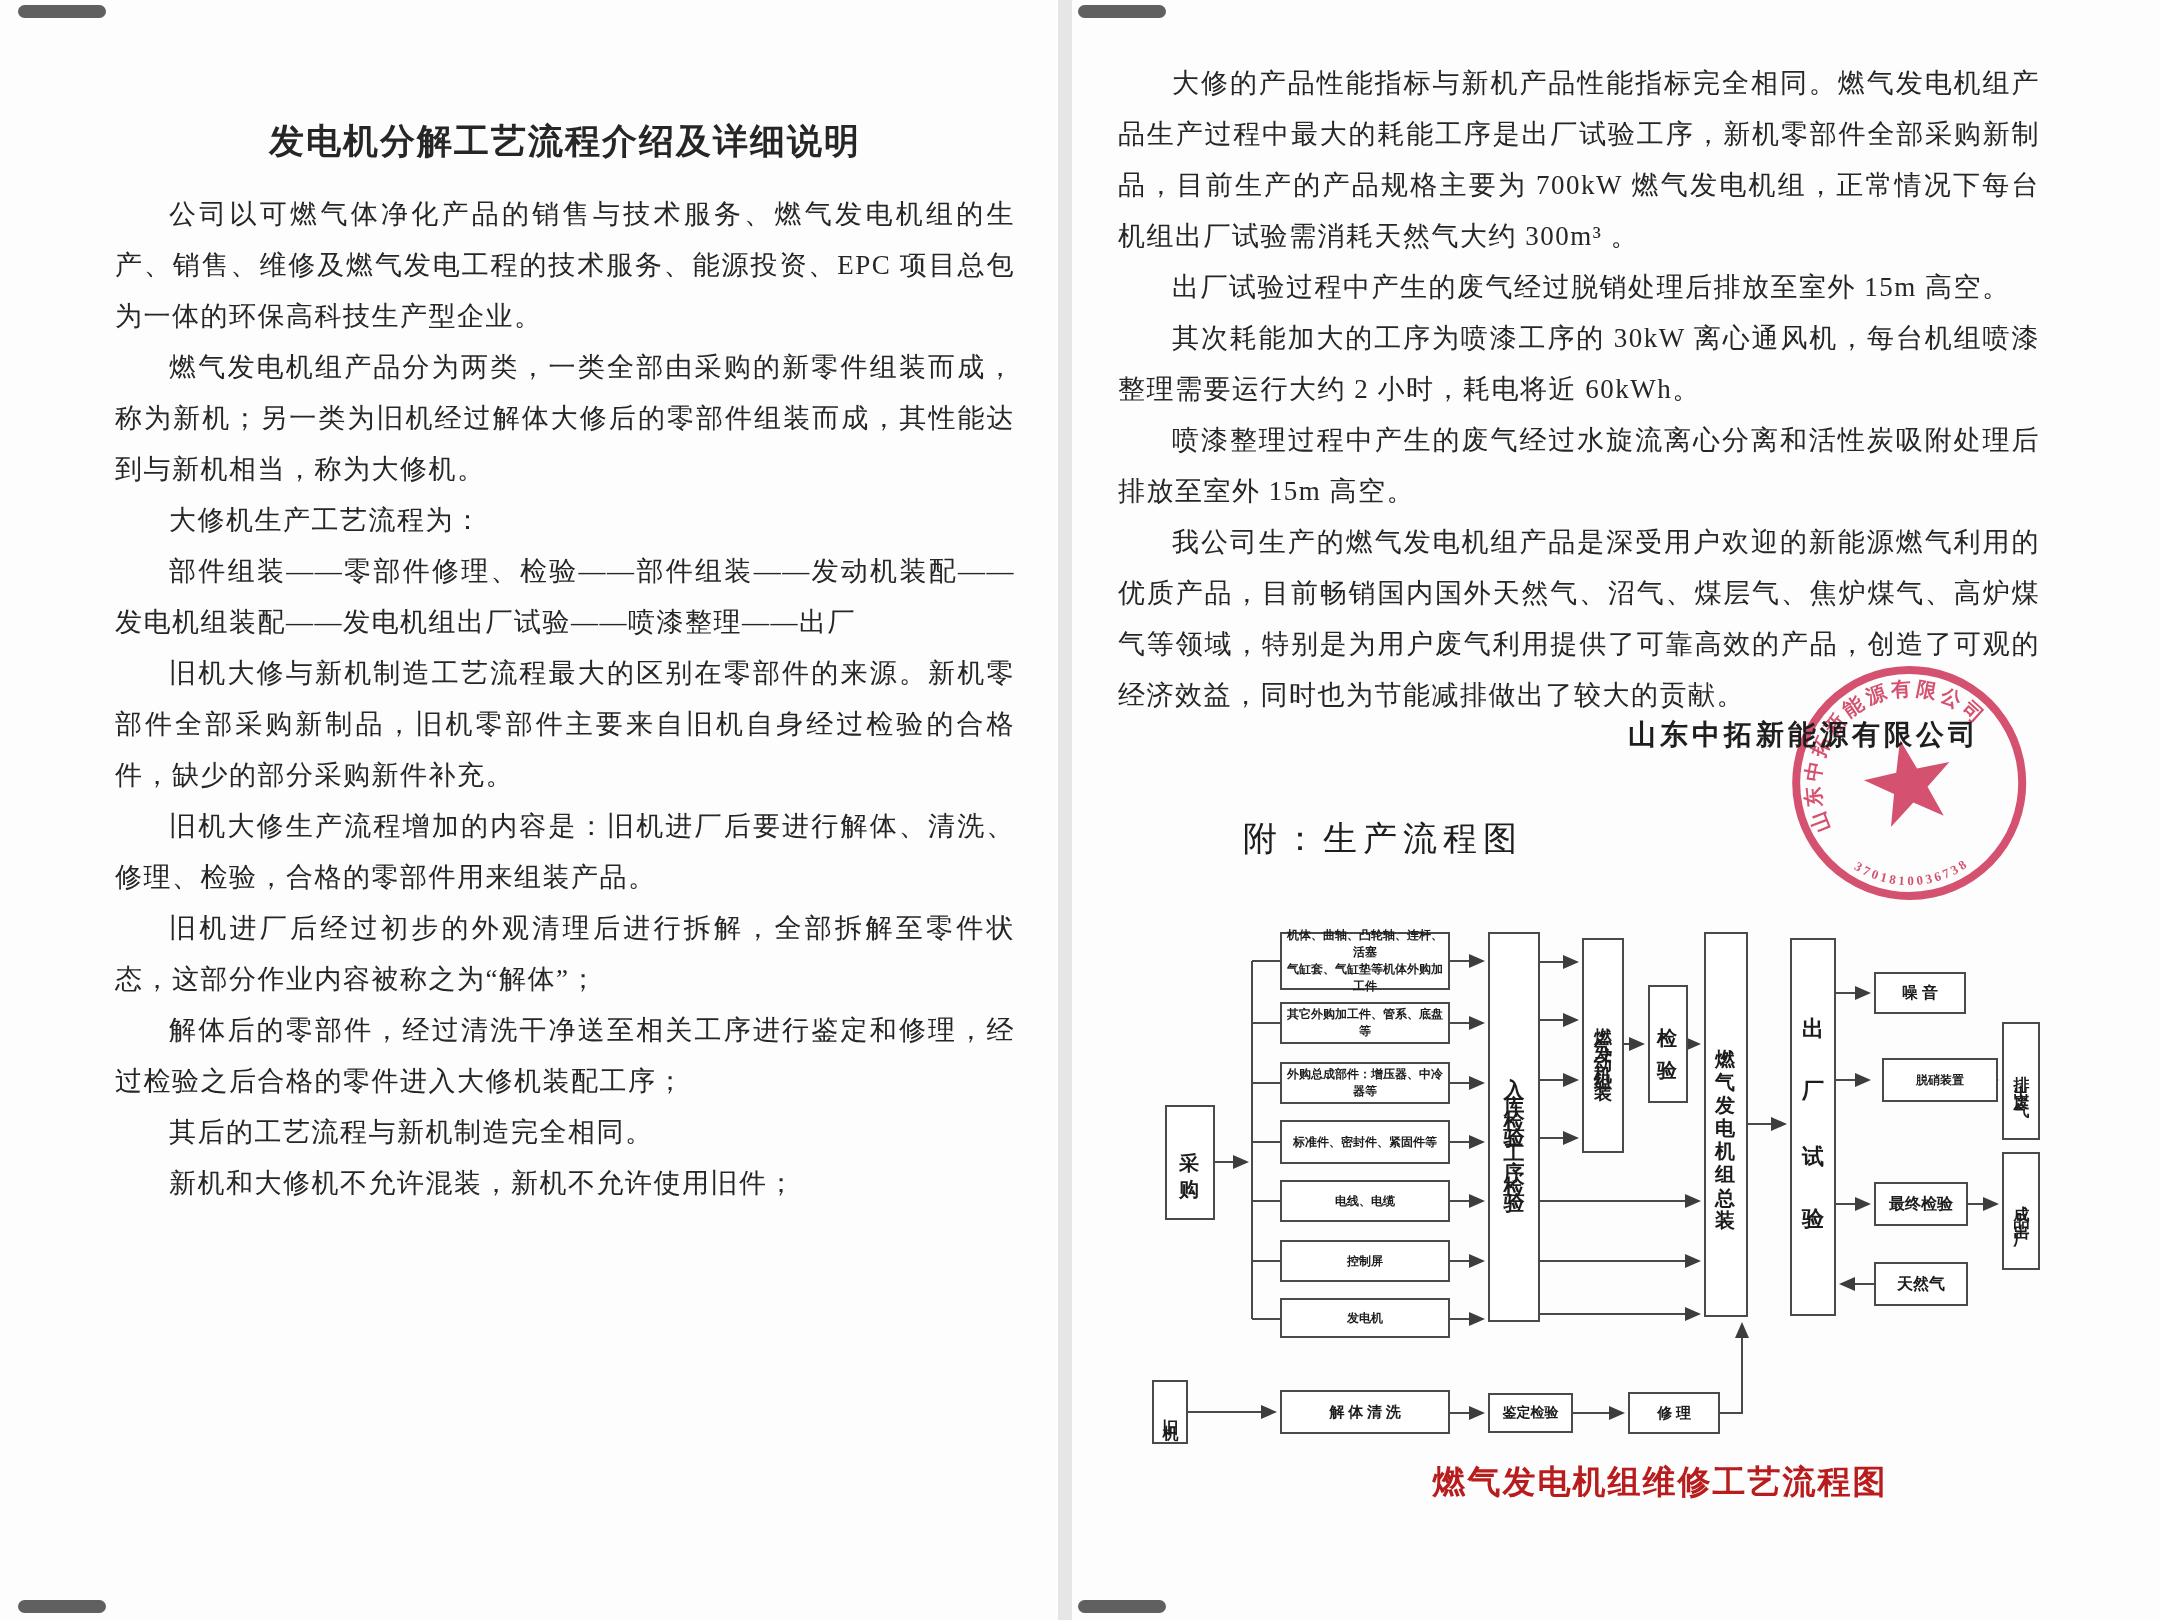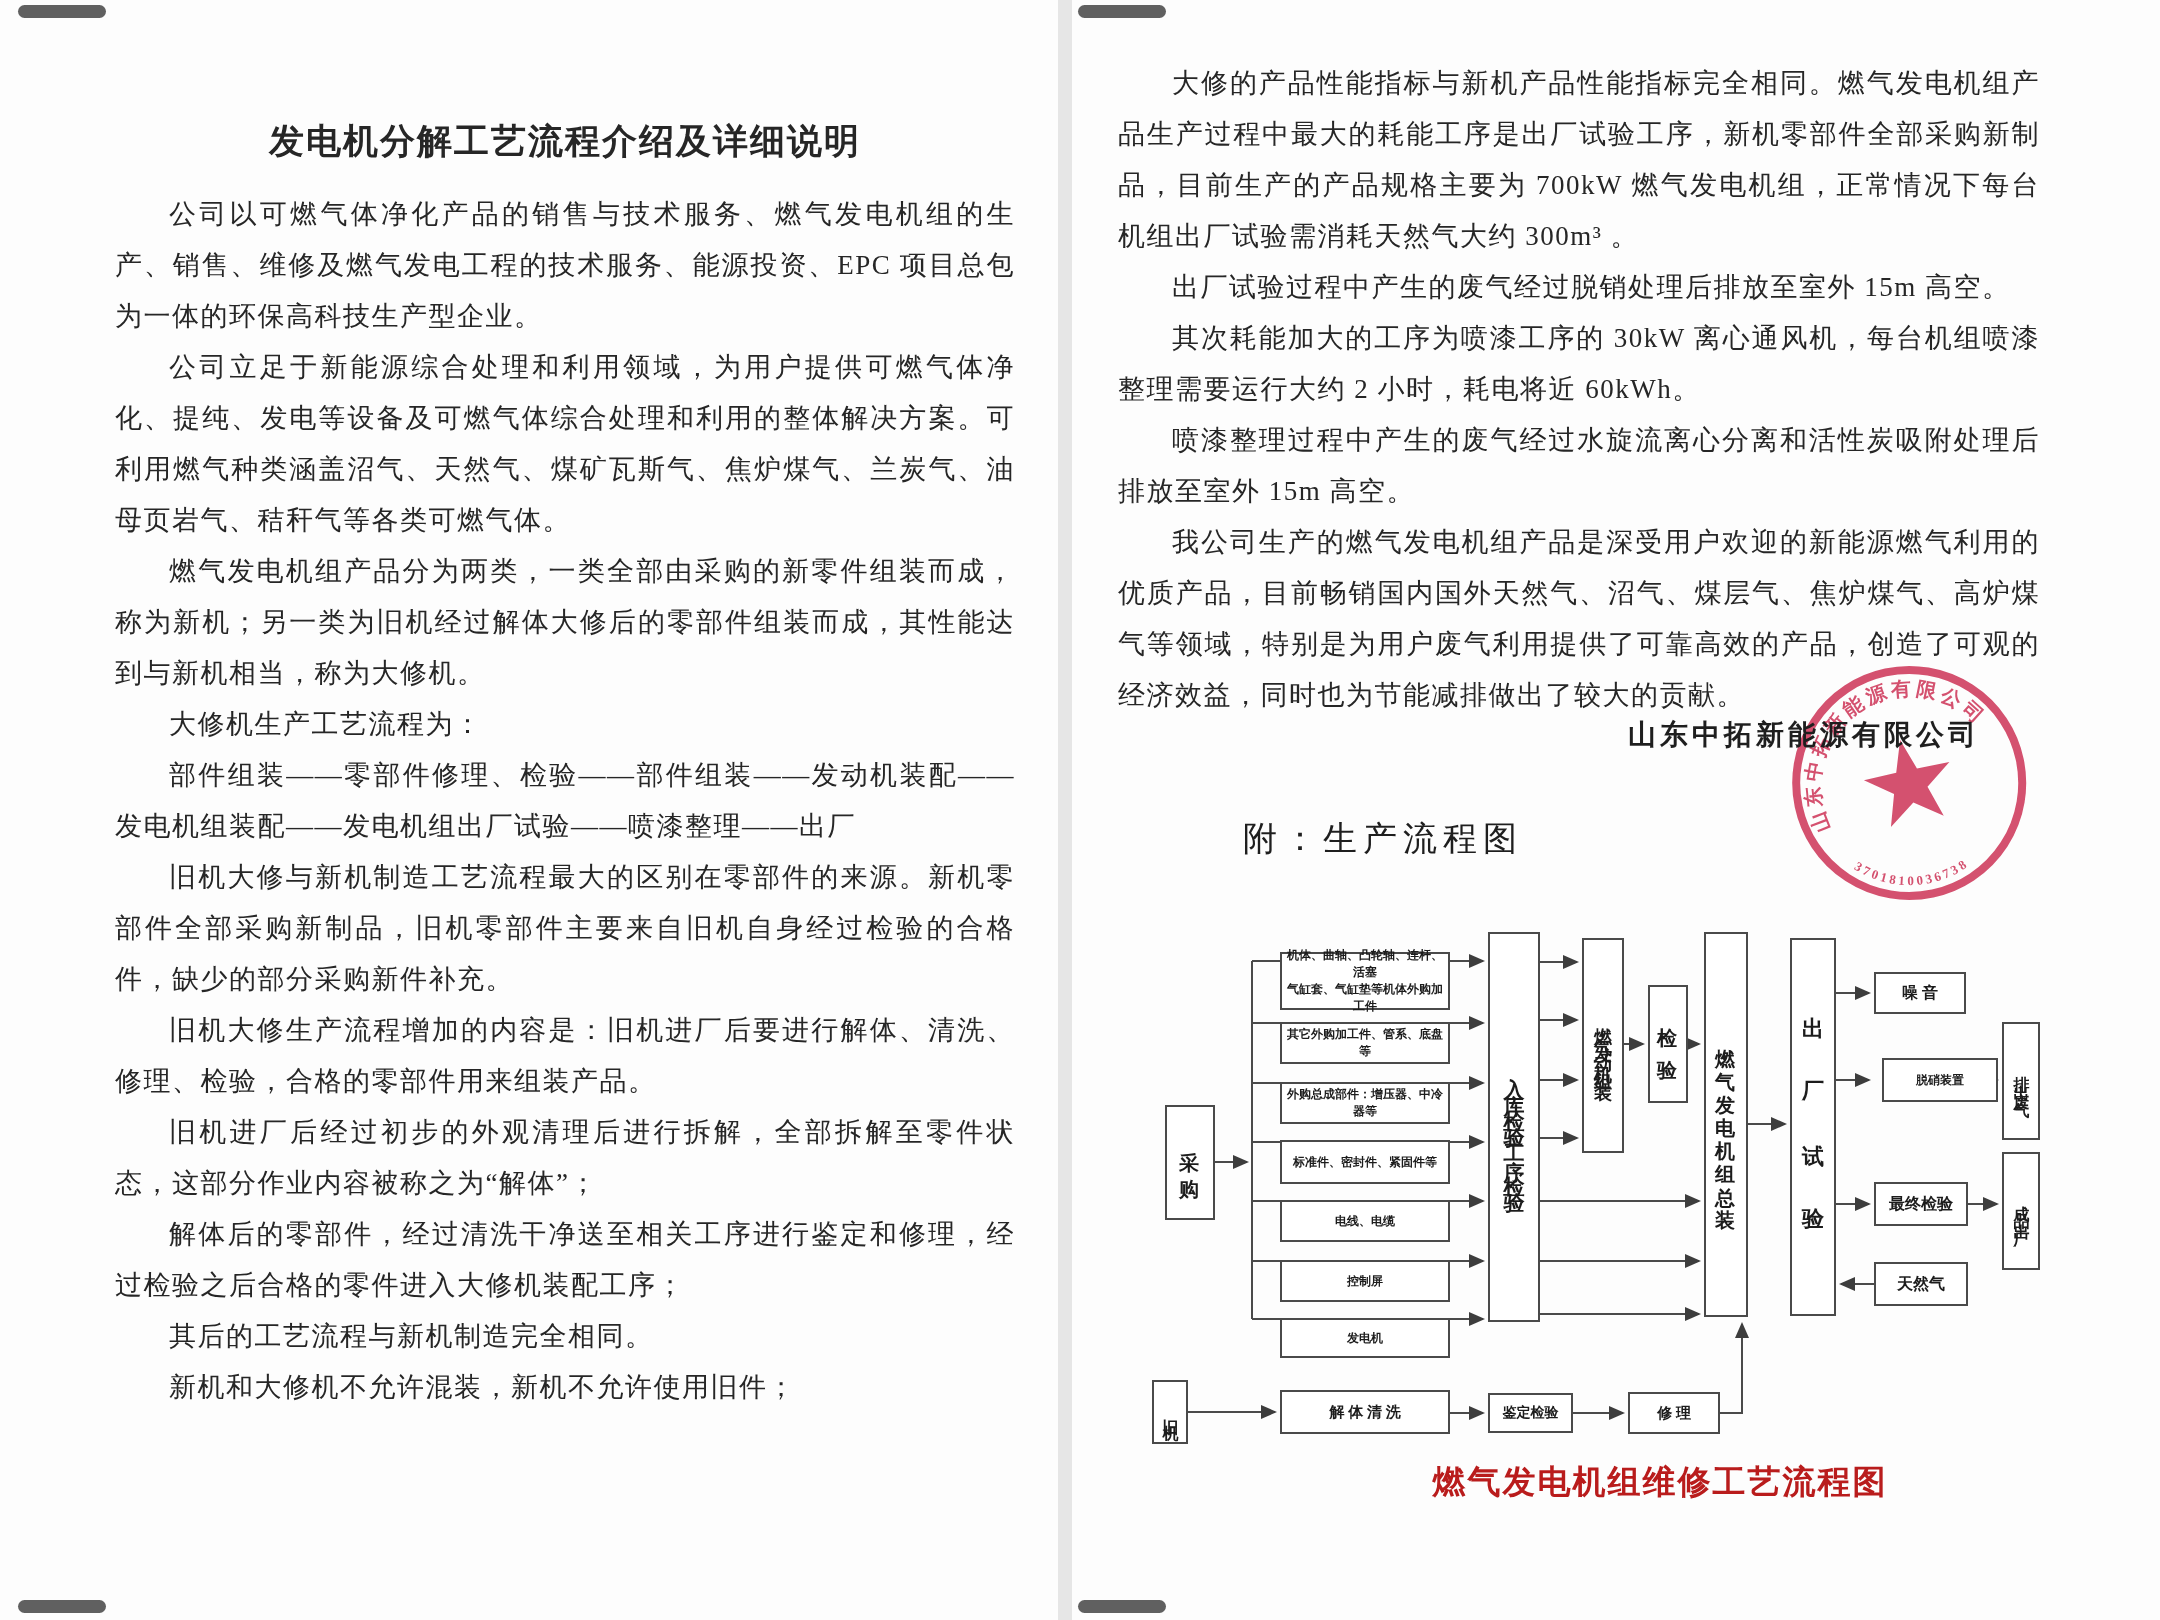--- a/index.html
+++ b/index.html
@@ -50,21 +50,21 @@
   .flowchart{position:absolute;left:1130px;top:890px;width:940px;height:580px;z-index:1;}
   .fc-lines{position:absolute;left:0;top:0;}
   .node{
     position:absolute;border:2px solid #4a4a4a;background:#fff;
     display:flex;align-items:center;justify-content:center;
     font-weight:bold;color:#1c1c1c;box-sizing:border-box;
   }
   .node .v{
     writing-mode:vertical-rl;text-orientation:upright;white-space:nowrap;
   }
-  .small{font-size:12px;letter-spacing:0;line-height:17px;text-align:center;margin-top:20px;}
+  .small{font-size:12px;letter-spacing:0;line-height:17px;text-align:center;}
   .fc-caption{
     position:absolute;left:1330px;top:1460px;width:660px;text-align:center;
     font-family:"Liberation Sans","DejaVu Sans",sans-serif;
     font-weight:bold;font-size:33px;letter-spacing:2px;color:#b91c1c;
   }
 
   
   .n-purchase{left:35px;top:215px;width:50px;height:115px;font-size:20px;}
   .n-purchase .v{letter-spacing:1.4em;}
   .n-s1{left:150px;top:42px;width:170px;height:58px;flex-direction:column;}
@@ -103,21 +103,20 @@
 
 <div class="gutter"></div>
 <div class="corner-bar bar-tl"></div>
 <div class="corner-bar bar-tc"></div>
 <div class="corner-bar bar-bl"></div>
 <div class="corner-bar bar-bc"></div>
 
 <div class="page-left">
   <h1 class="doc-title">发电机分解工艺流程介绍及详细说明</h1>
   <p>公司以可燃气体净化产品的销售与技术服务、燃气发电机组的生产、销售、维修及燃气发电工程的技术服务、能源投资、EPC 项目总包为一体的环保高科技生产型企业。</p>
-  <p>公司立足于新能源综合处理和利用领域，为用户提供可燃气体净化、提纯、发电等设备及可燃气体综合处理和利用的整体解决方案。可利用燃气种类涵盖沼气、天然气、煤矿瓦斯气、焦炉煤气、兰炭气、油母页岩气、秸秆气等各类可燃气体。</p>
   <p>燃气发电机组产品分为两类，一类全部由采购的新零件组装而成，称为新机；另一类为旧机经过解体大修后的零部件组装而成，其性能达到与新机相当，称为大修机。</p>
   <p>大修机生产工艺流程为：</p>
   <p>部件组装——零部件修理、检验——部件组装——发动机装配——发电机组装配——发电机组出厂试验——喷漆整理——出厂</p>
   <p>旧机大修与新机制造工艺流程最大的区别在零部件的来源。新机零部件全部采购新制品，旧机零部件主要来自旧机自身经过检验的合格件，缺少的部分采购新件补充。</p>
   <p>旧机大修生产流程增加的内容是：旧机进厂后要进行解体、清洗、修理、检验，合格的零部件用来组装产品。</p>
   <p>旧机进厂后经过初步的外观清理后进行拆解，全部拆解至零件状态，这部分作业内容被称之为“解体”；</p>
   <p>解体后的零部件，经过清洗干净送至相关工序进行鉴定和修理，经过检验之后合格的零件进入大修机装配工序；</p>
   <p>其后的工艺流程与新机制造完全相同。</p>
   <p>新机和大修机不允许混装，新机不允许使用旧件；</p>
 </div>

